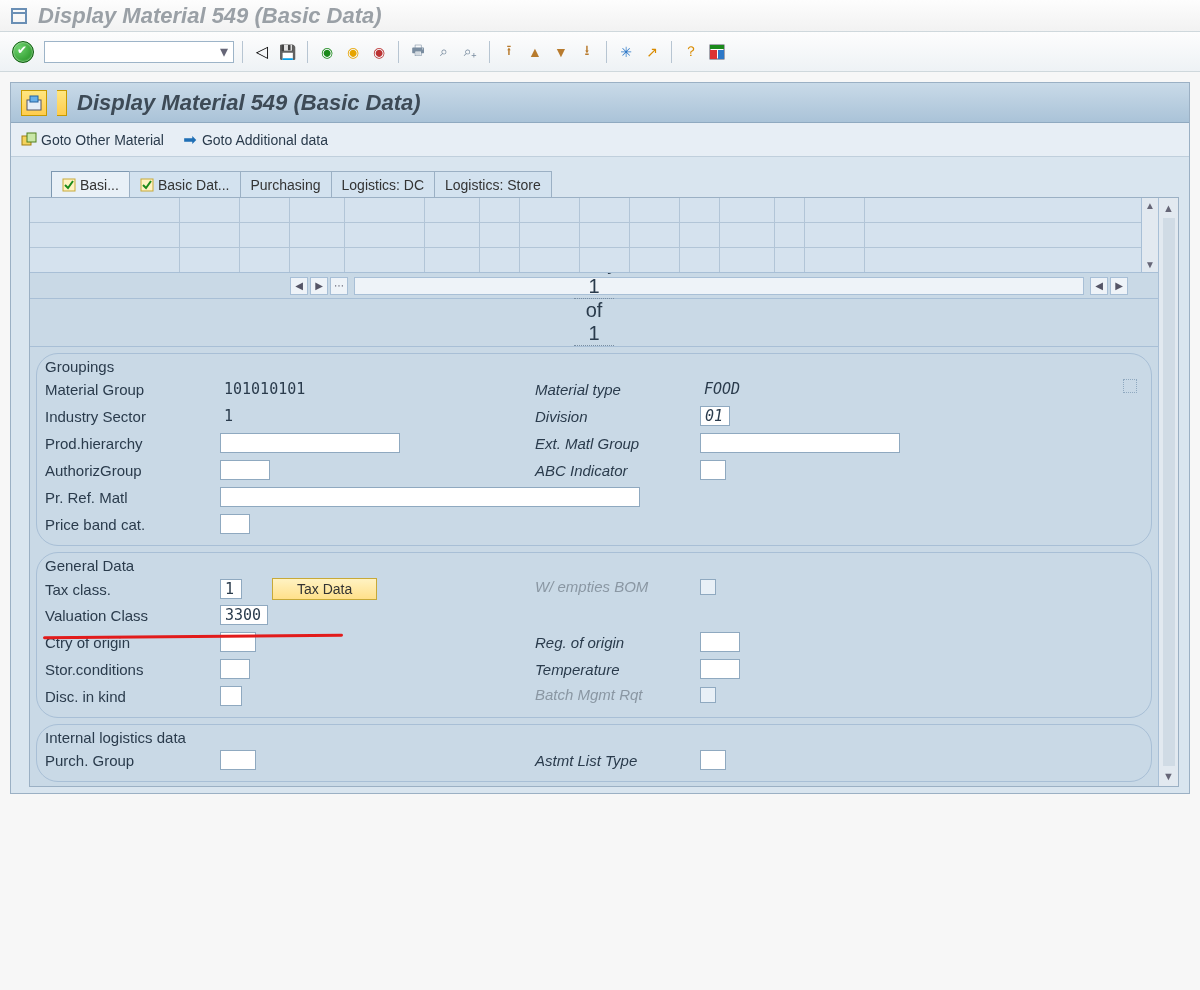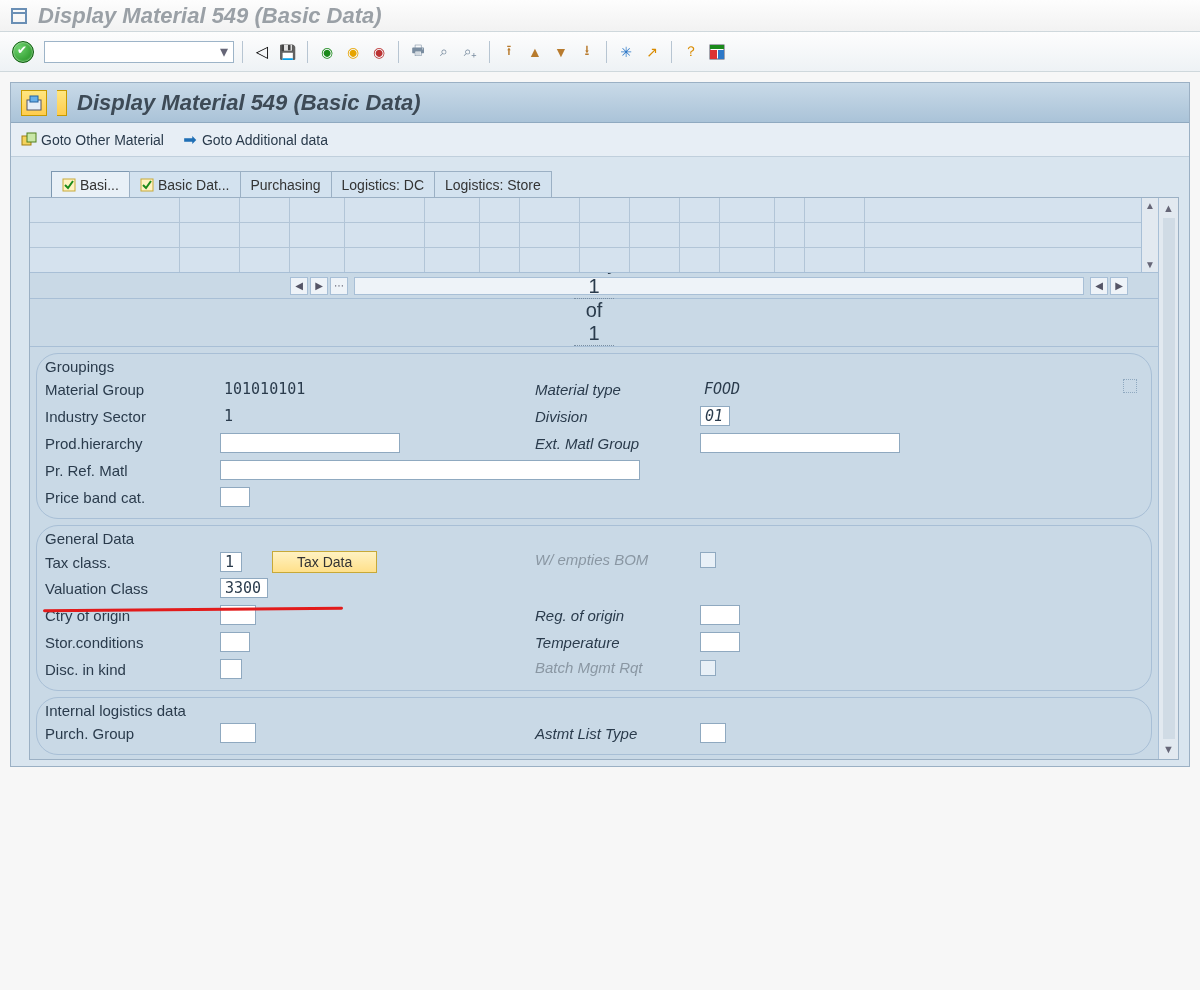--- a/index.html
+++ b/index.html
@@ -242,20 +242,30 @@
           <div class="left-half">
             <span class="fl-label">Prod.hierarchy</span>
             <span class="fl-val fl-input-ro" style="width:180px"></span>
           </div>
           <div class="right-half">
             <span class="col2-label">Ext. Matl Group</span>
             <span class="fl-val fl-input-ro" style="width:200px"></span>
           </div>
         </div>
         <div class="form-line">
+          <div class="left-half">
+            <span class="fl-label">AuthorizGroup</span>
+            <span class="fl-val fl-input-ro" style="width:50px"></span>
+          </div>
+          <div class="right-half">
+            <span class="col2-label">ABC Indicator</span>
+            <span class="fl-val fl-input-ro" style="width:26px"></span>
+          </div>
+        </div>
+        <div class="form-line">
           <div class="left-half" style="width:100%">
             <span class="fl-label">Pr. Ref. Matl</span>
             <span class="fl-val fl-input-ro" style="width:420px"></span>
           </div>
         </div>
         <div class="form-line" style="margin-bottom:4px">
           <div class="left-half">
             <span class="fl-label">Price band cat.</span>
             <span class="fl-val fl-input-ro" style="width:30px"></span>
           </div>

